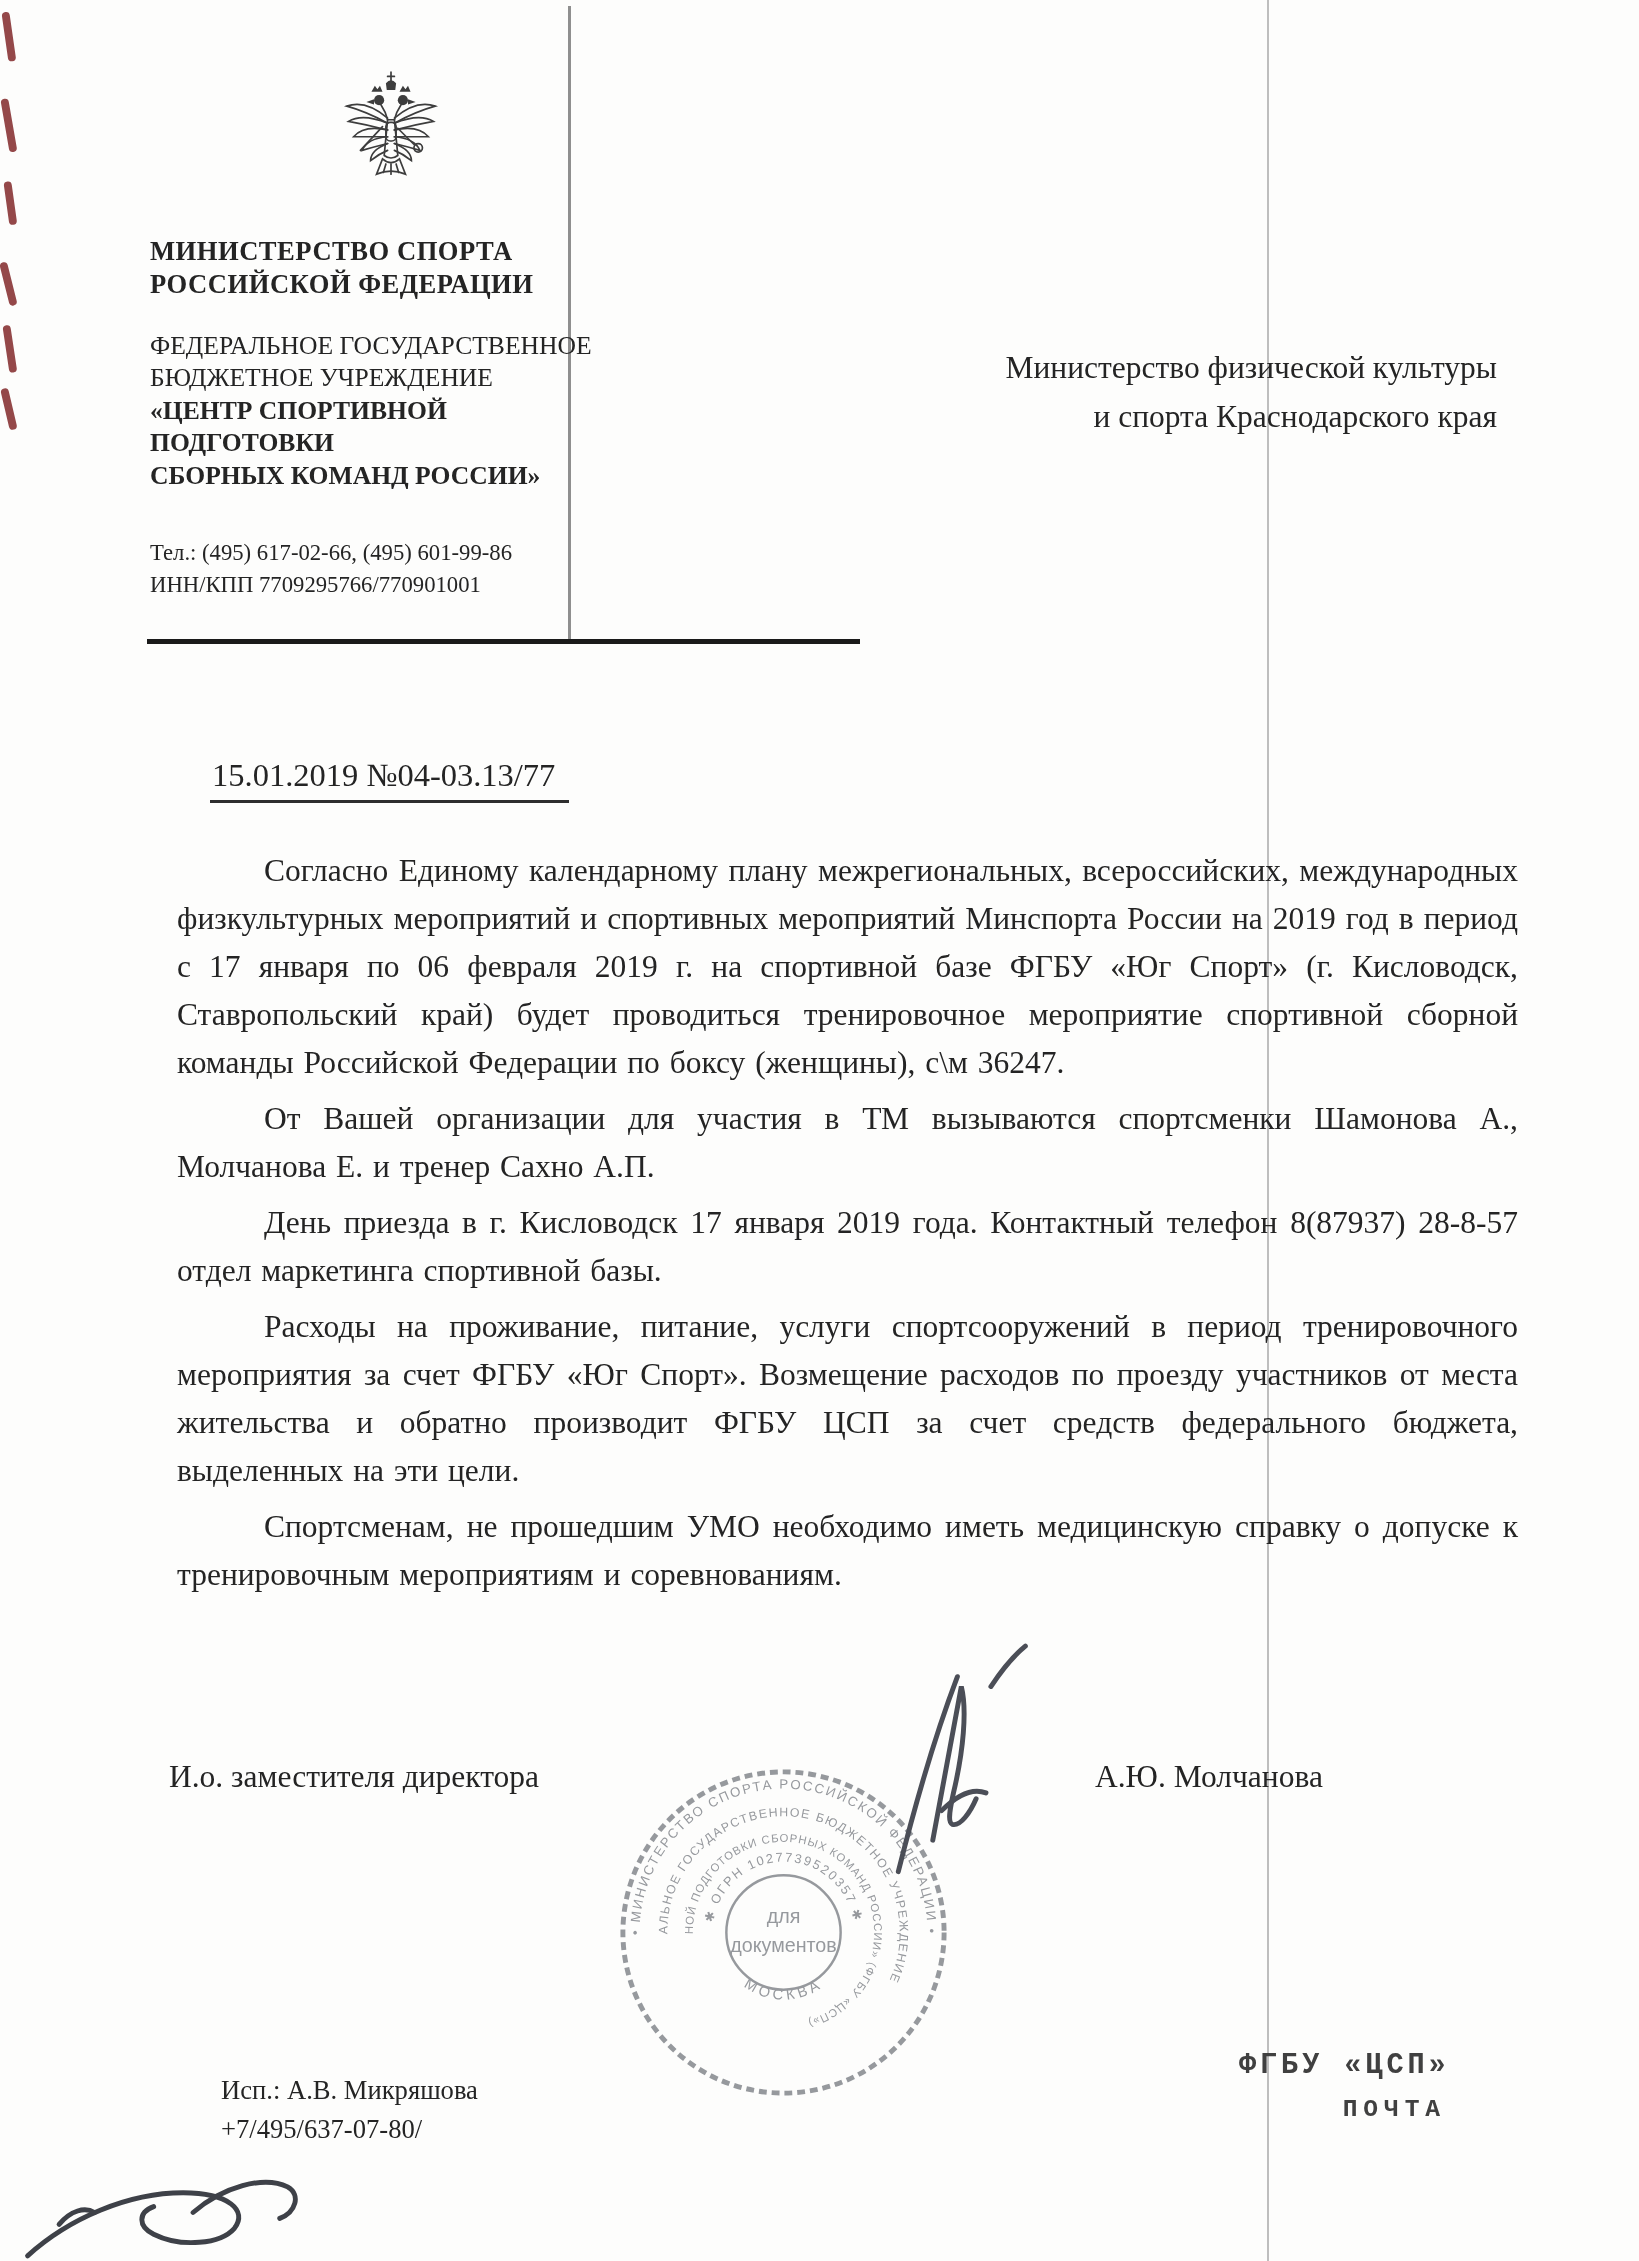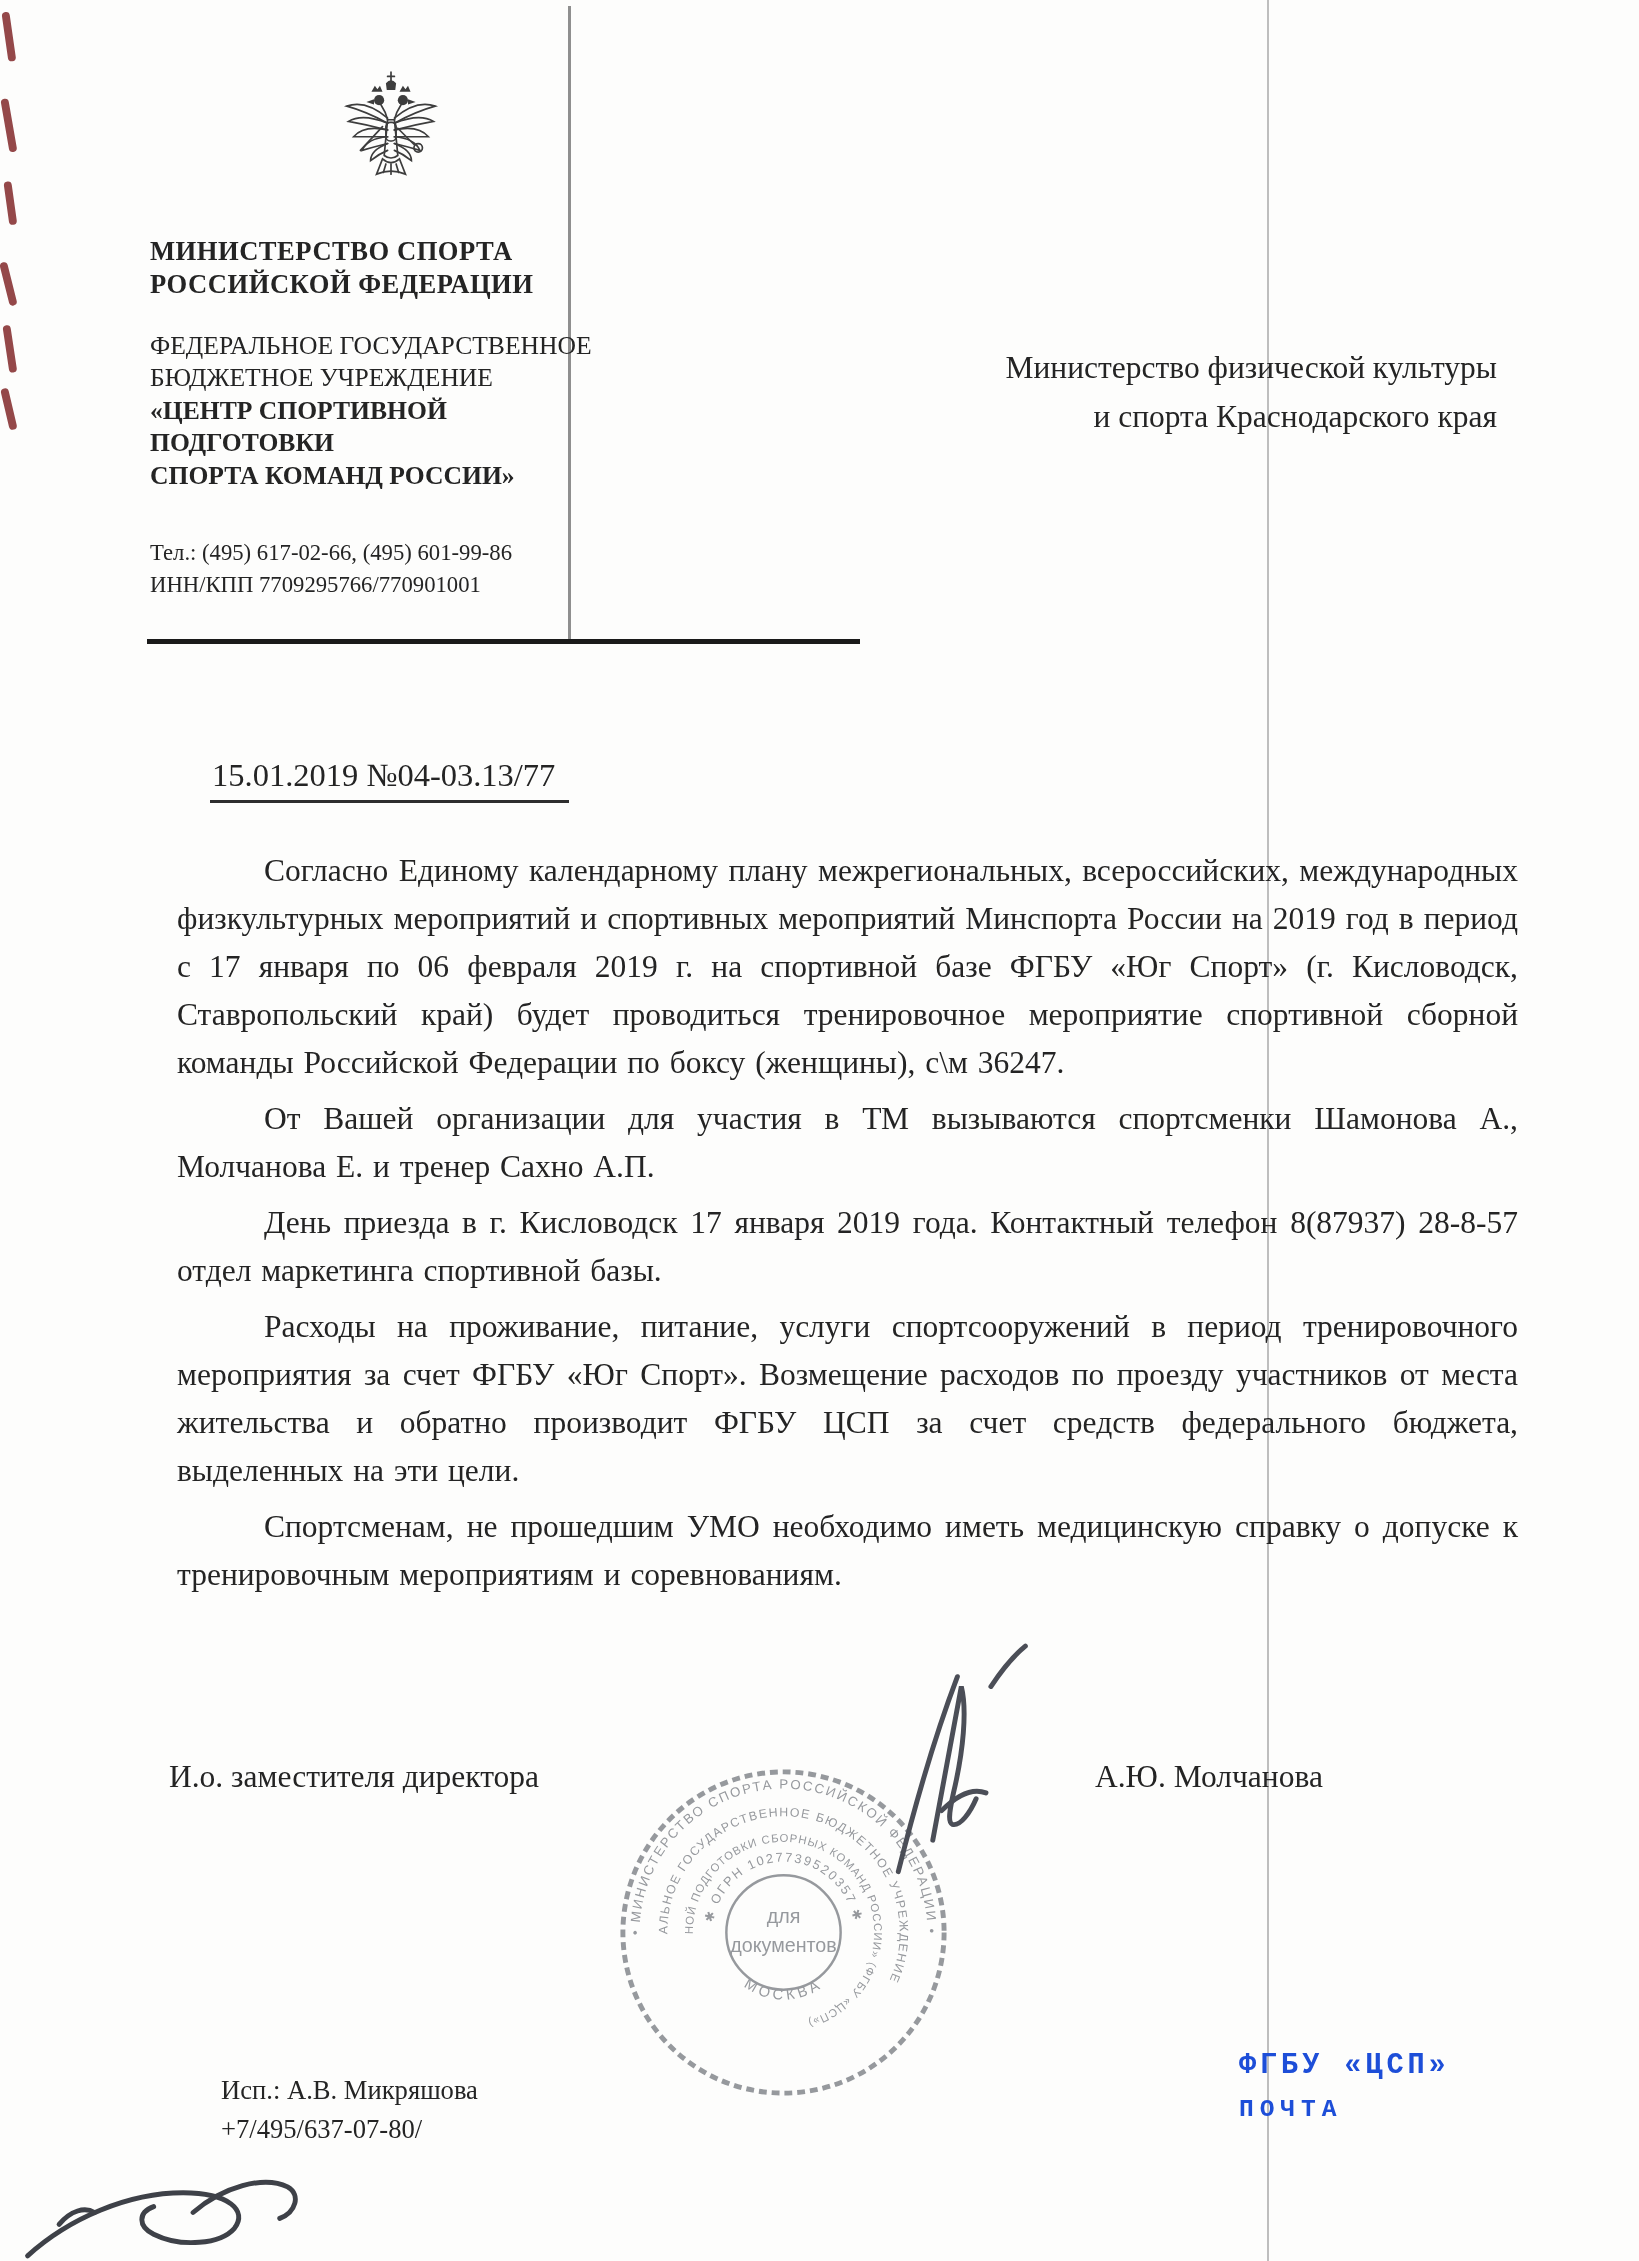--- a/index.html
+++ b/index.html
@@ -18,22 +18,22 @@
   .contact-line{font-size:22.7px;line-height:31.5px}
   .recipient{position:absolute;left:859px;top:343px;width:638px;text-align:right;font-size:31.5px;line-height:49px}
   .ref{position:absolute;left:210px;top:757px;font-size:32.5px;border-bottom:3px solid #2e2e2e;padding:0 13.8px 5.9px 2px}
   .body-text{position:absolute;left:169px;top:839px;width:1357px;font-size:31.5px;line-height:48px;text-align:justify}
   .body-text p{margin:8px;text-indent:87px;word-spacing:2px}
   .sig-pos{position:absolute;left:169px;top:1759px;font-size:31.5px}
   .sig-name{position:absolute;left:1095px;top:1759px;font-size:31.5px}
   .stamp{position:absolute;left:616px;top:1765px;width:335px;height:335px;opacity:.92}
   .stamp text{font-family:"Liberation Sans",sans-serif;fill:#8e9196}
   .executor{position:absolute;left:221px;top:2071px;font-size:26.6px;line-height:39px}
-  .mailstamp{position:absolute;left:1239px;top:2049px;width:207px;text-align:left;
-             font-family:"Liberation Mono","DejaVu Sans Mono",monospace;font-weight:bold;color:#1d4ed8}
+  .mailstamp{position:absolute;left:1239px;top:2049px;width:207px;text-align:right;
+             font-family:"Liberation Mono","DejaVu Sans Mono",monospace;font-weight:bold;color:#404040}
   .ms1{font-size:28.6px;letter-spacing:3.9px;white-space:nowrap}
   .ms2{font-size:24.6px;letter-spacing:5.9px;margin-top:14px}
   .overlay{position:absolute;left:0;top:0;width:1639px;height:2262px;pointer-events:none}
 </style>
 </head>
 <body>
 
 <div class="page">
 
   <div class="vline-lh"></div>
@@ -70,21 +70,21 @@
         <path d="M68 70 L88 90"></path>
         <circle cx="92" cy="93" r="5"></circle>
       </g>
     </svg>
     <div class="min-line">МИНИСТЕРСТВО  СПОРТА</div>
     <div class="min-line">РОССИЙСКОЙ ФЕДЕРАЦИИ</div>
     <div class="org">
       <div class="org-line">ФЕДЕРАЛЬНОЕ ГОСУДАРСТВЕННОЕ</div>
       <div class="org-line">БЮДЖЕТНОЕ УЧРЕЖДЕНИЕ</div>
       <div class="org-line bold">«ЦЕНТР СПОРТИВНОЙ ПОДГОТОВКИ</div>
-      <div class="org-line bold">СПОРТА КОМАНД РОССИИ»</div>
+      <div class="org-line bold">СБОРНЫХ КОМАНД РОССИИ»</div>
     </div>
     <div class="contact">
       <div class="contact-line">Тел.: (495) 617-02-66, (495) 601-99-86</div>
       <div class="contact-line">ИНН/КПП 7709295766/770901001</div>
     </div>
   </div>
 
   <div class="recipient">
     <div>Министерство физической культуры</div>
     <div>и спорта Краснодарского края</div>

